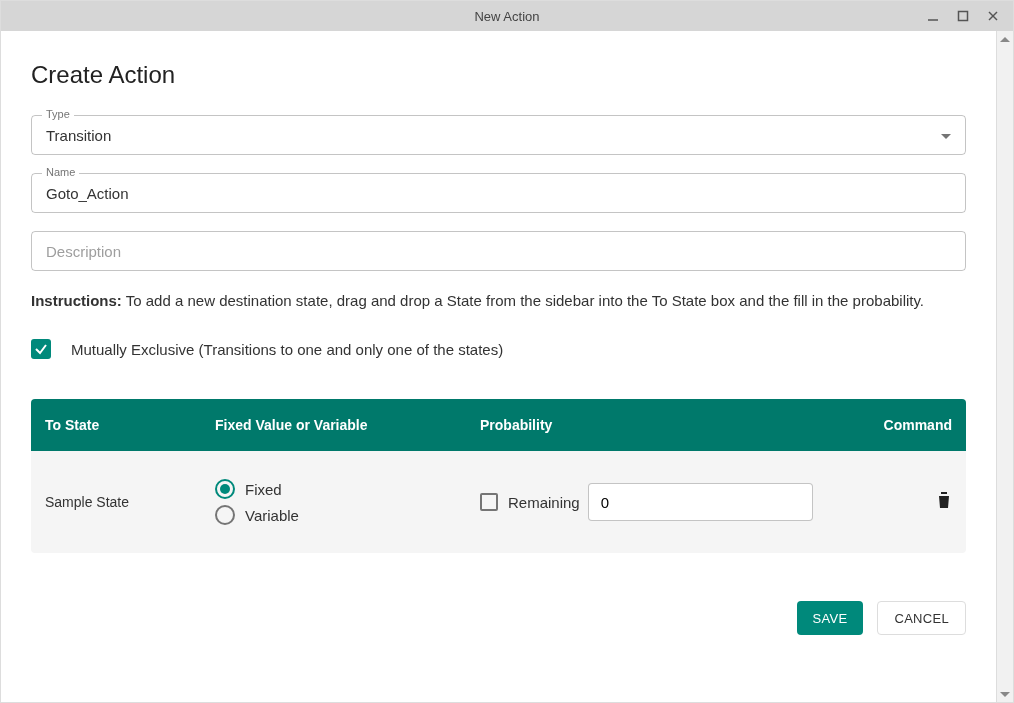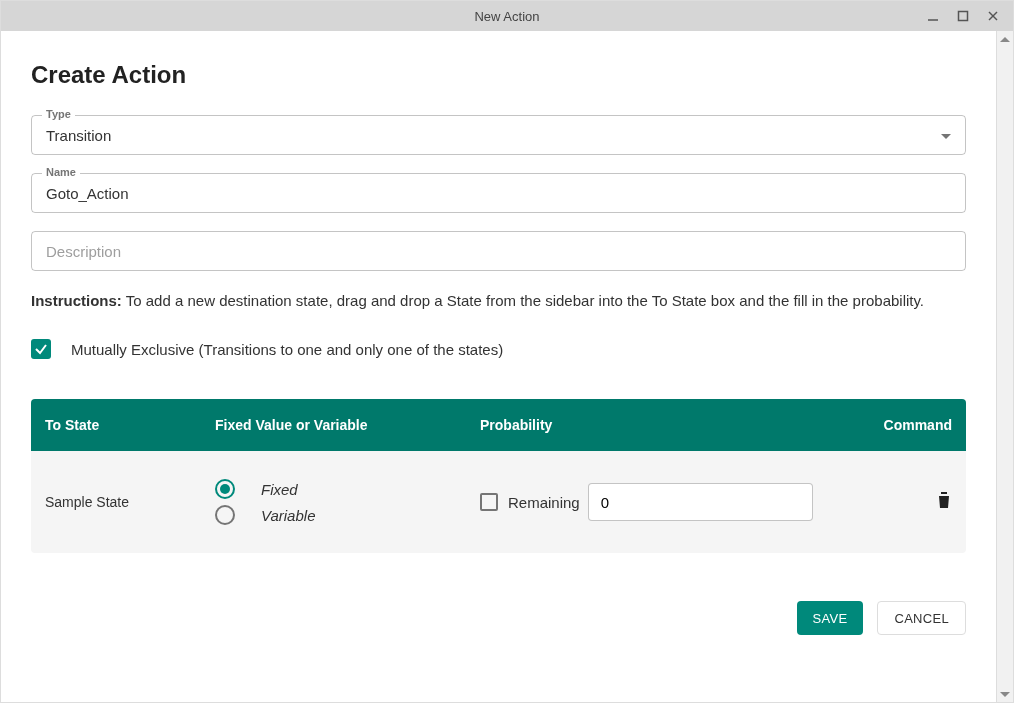--- a/index.html
+++ b/index.html
@@ -9,25 +9,25 @@
   .titlebar-title { flex: 1; text-align: center; font-size: 13px; color: #444; }
   .titlebar-buttons { position: absolute; right: 6px; top: 0; height: 30px; display: flex; align-items: center; gap: 2px; }
   .tb-btn { width: 28px; height: 24px; display: flex; align-items: center; justify-content: center; }
   .tb-btn svg { stroke: #555; }
   .body-wrap { flex: 1; display: flex; position: relative; }
   .content { flex: 1; padding: 30px 30px 20px 30px; overflow: hidden; }
   .scroll-col { width: 17px; background: #f1f1f1; border-left: 1px solid #ddd; display: flex; flex-direction: column; justify-content: space-between; align-items: center; }
   .scroll-arrow { width:17px; height:17px; display:flex; align-items:center; justify-content:center; }
   .scroll-arrow svg { display:block; }
 
-  h1.heading { font-size: 24px; font-weight: 700; color: #222; margin-bottom: 26px; }
+  h1.heading { font-size: 24px; font-weight: 400; color: #222; margin-bottom: 26px; }
 
   
   .field { position: relative; border: 1px solid rgba(0,0,0,0.23); border-radius: 4px; margin-bottom: 18px; }
-  .field-label { position: absolute; top: -8px; left: 10px; background: #fff; padding: 0 4px; font-size: 11px; color: #757575; font-weight: bold; }
+  .field-label { position: absolute; top: -8px; left: 10px; background: #fff; padding: 0 4px; font-size: 11px; color: #757575; }
   .field-inner { display: flex; align-items: center; padding: 0 14px; height: 38px; gap: 17px; }
   .field-value { font-size: 15px; color: #333; flex: 1; }
   .field-input { border: none; outline: none; width: 100%; font-size: 15px; color: #333; background: transparent; }
   .field-input::placeholder { color: #9e9e9e; }
   .dropdown-icon { margin-left: auto; }
 
   .instructions { font-size: 15px; color: #333; line-height: 1.6; margin: 12px 0 26px 0; }
   .instructions b { font-weight: 700; }
 
   .checkbox-row { display: flex; align-items: center; gap: 20px; margin-bottom: 40px; }
@@ -40,21 +40,21 @@
   .tbl-head { background: #00796b; color: #fff; display: flex; padding: 18px 14px; font-size: 14px; font-weight: 700; border-radius: 4px 4px 0 0; }
   .tbl-row { background: #f5f5f5; display: flex; padding: 28px 14px; align-items: center; border-radius: 0 0 4px 4px; }
   .col-state   { width: 170px; }
   .col-fixed   { width: 265px; }
   .col-prob    { flex: 1; padding-right: 20px; }
   .col-cmd     { width: 80px; text-align: right; }
 
   .row-state { font-size: 14px; color: #333; }
 
   .radio-group { display: flex; flex-direction: column; gap: 6px; }
-  .radio-item { display: flex; align-items: center; gap: 26px; font-size: 15px; color: #333; font-style: italic; }
+  .radio-item { display: flex; align-items: center; gap: 10px; font-size: 15px; color: #333; }
   .radio { width: 20px; height: 20px; border: 2px solid #757575; border-radius: 50%; position: relative; }
   .radio.checked { border-color: #00897b; }
   .radio.checked::after { content:''; position:absolute; inset: 3px; background:#00897b; border-radius:50%; }
 
   .prob-col-inner { display:flex; flex-direction:row; gap:8px; }
   .prob-check { display:flex; align-items:center; gap:10px; font-size:15px; color:#333; }
   .empty-chk { width:18px; height:18px; border:2px solid #757575; border-radius:2px; }
   .prob-input { border:1px solid rgba(0,0,0,0.23); border-radius:4px; height:38px; padding:0 12px; font-size:15px; color:#333; display:flex; align-items:center; background:#fff; max-width: 330px; }
   .prob-input input { border:none; outline:none; width:100%; font-size:15px; background:transparent; }
 

